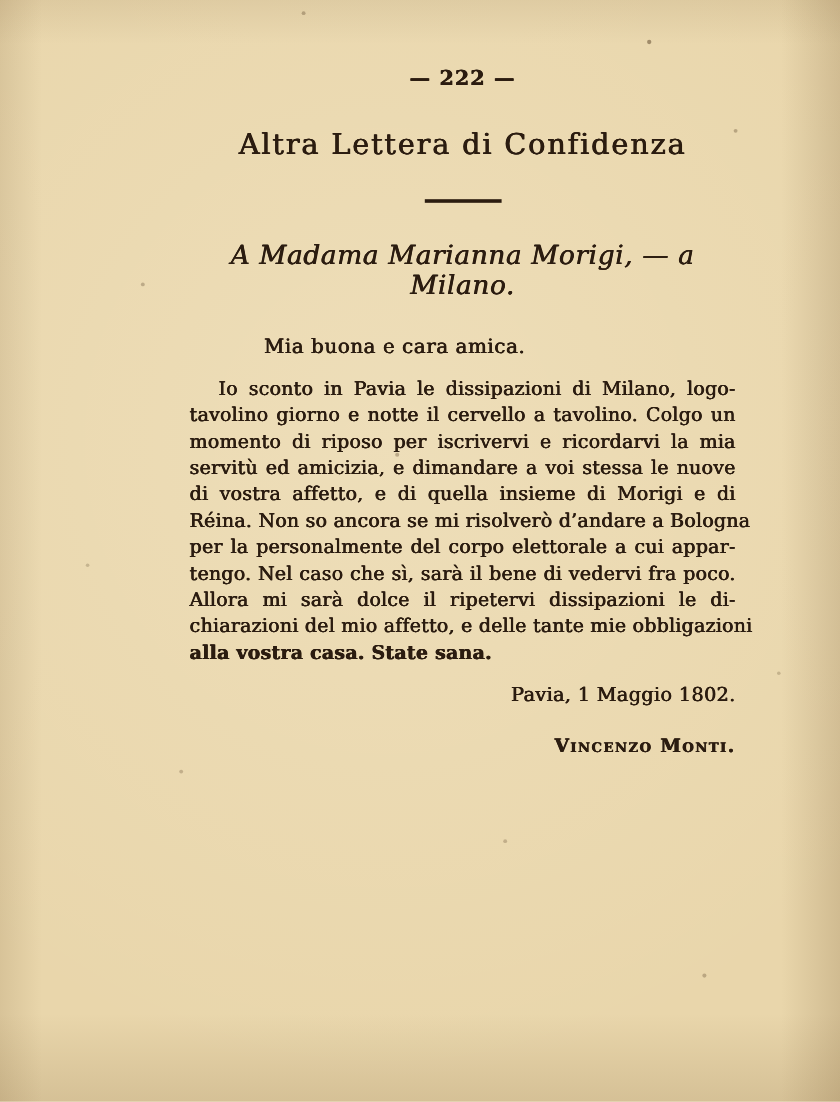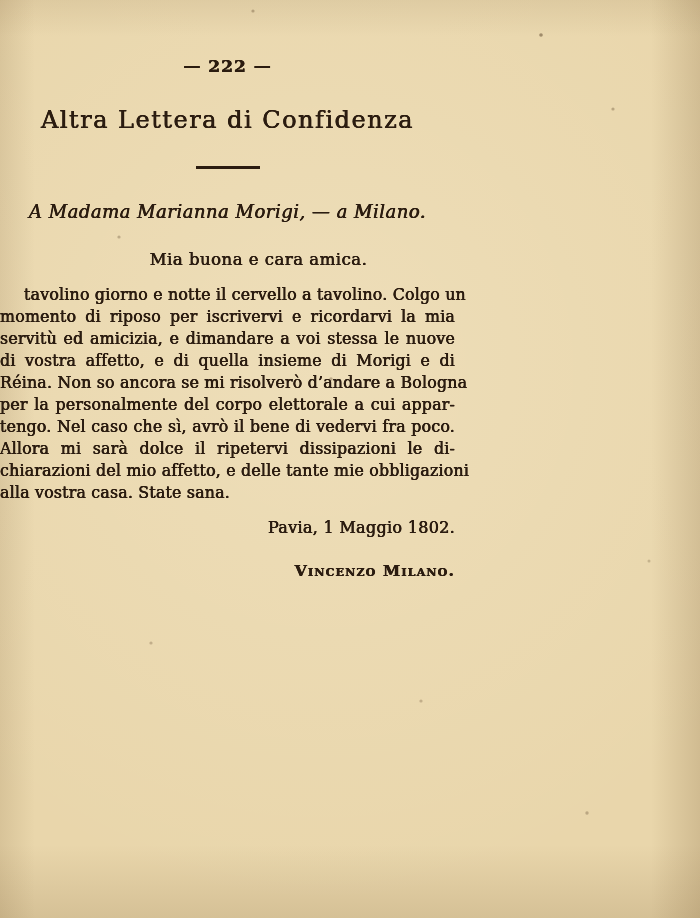--- a/index.html
+++ b/index.html
@@ -20,20 +20,21 @@
     padding-top:56px;
     background:
       radial-gradient(120% 95% at 46% 40%, rgba(255,250,235,0.22), rgba(0,0,0,0) 62%),
       linear-gradient(to right, rgba(110,80,40,0.14), rgba(0,0,0,0) 5%, rgba(0,0,0,0) 93%, rgba(110,80,40,0.20)),
       linear-gradient(to bottom, rgba(110,80,40,0.10), rgba(0,0,0,0) 4%, rgba(0,0,0,0) 92%, rgba(110,80,40,0.16)),
       var(--paper);
   }
   .content{
     position:relative;
     width:455px;
+    margin-left:158px;
   }
   .ink{
     text-shadow:0.35px 0 0 currentColor, -0.2px 0 0 currentColor;
   }
   .page-number{
     text-align:center;
     font-size:17px;
     font-weight:bold;
     letter-spacing:1px;
   }
@@ -47,46 +48,46 @@
   .title-rule{
     margin:32px auto 0 auto;
     width:64px;height:3px;
     background:var(--ink);
     border:none;
   }
   .address{
     margin-top:32px;
     text-align:center;
     font-style:italic;
-    font-size:18px;
+    font-size:22px;
     letter-spacing:0.5px;
   }
   .salutation{
     margin-top:28px;
     margin-left:62px;
     font-size:16.5px;
     letter-spacing:0.5px;
-    text-align:center;
   }
   .body{
     margin-top:15px;
     font-size:15.8px;
     line-height:22px;
   }
   .body-line{
     text-align:justify;
     text-align-last:justify;
     letter-spacing:0.2px;
     white-space:nowrap;
   }
   .body-line:first-child{
     padding-left:24px;
   }
   .body-line.last{
     text-align-last:left;
+    font-weight:bold;
   }
   .dateline{
     margin-top:14px;
     margin-left:32px;
     font-size:16px;
     letter-spacing:0.3px;
     text-align:right;
   }
   .signature{
     margin-top:24px;
@@ -126,30 +127,31 @@
 
     <div class="title ink">Altra Lettera di Confidenza</div>
 
     <div class="title-rule"></div>
 
     <div class="address ink">A Madama Marianna Morigi, — a Milano.</div>
 
     <div class="salutation ink">Mia buona e cara amica.</div>
 
     <div class="body ink">
+        <div class="body-line">Io sconto in Pavia le dissipazioni di Milano, logo-</div>
         <div class="body-line">tavolino giorno e notte il cervello a tavolino. Colgo un</div>
         <div class="body-line">momento di riposo per iscrivervi e ricordarvi la mia</div>
         <div class="body-line">servitù ed amicizia, e dimandare a voi stessa le nuove</div>
         <div class="body-line">di vostra affetto, e di quella insieme di Morigi e di</div>
         <div class="body-line">Réina. Non so ancora se mi risolverò d’andare a Bologna</div>
         <div class="body-line">per la personalmente del corpo elettorale a cui appar-</div>
-        <div class="body-line">tengo. Nel caso che sì, avrò il bene di vedervi fra poco.</div>
+        <div class="body-line">tengo. Nel caso che sì, sarà il bene di vedervi fra poco.</div>
         <div class="body-line">Allora mi sarà dolce il ripetervi dissipazioni le di-</div>
         <div class="body-line">chiarazioni del mio affetto, e delle tante mie obbligazioni</div>
         <div class="body-line last">alla vostra casa. State sana.</div>
       </div>
 
     <div class="dateline ink">Pavia, 1 Maggio 1802.</div>
 
-    <div class="signature ink">Vincenzo Milano.</div>
+    <div class="signature ink">Vincenzo Monti.</div>
 
   </div>
 </div>
 
 </body></html>

